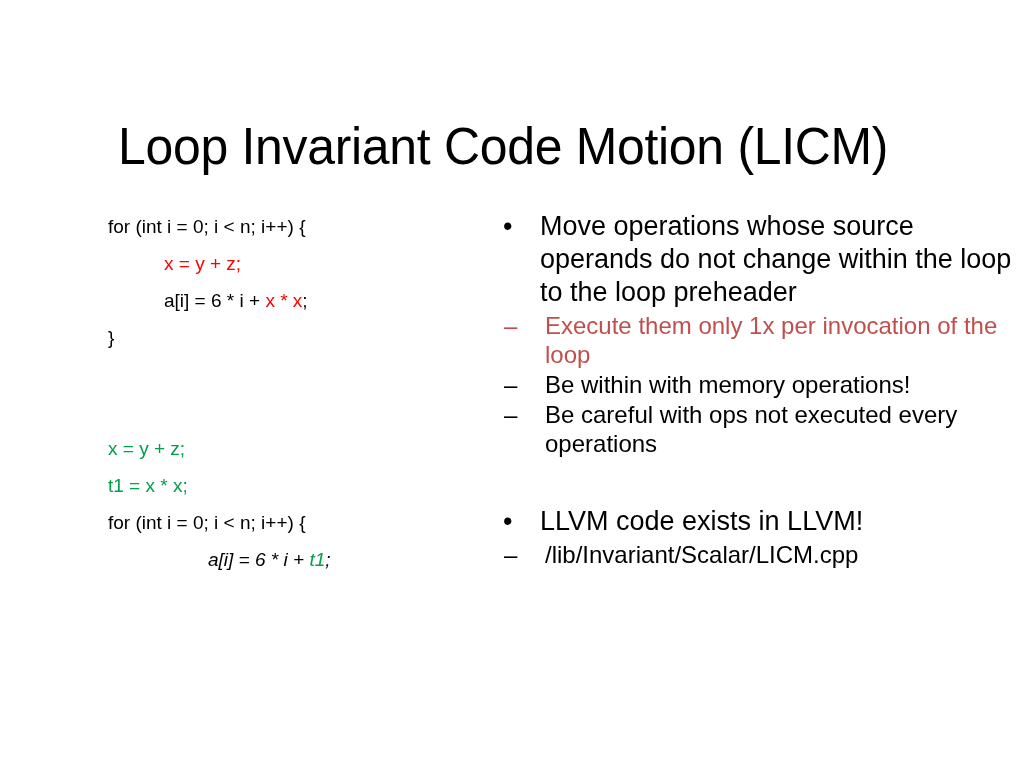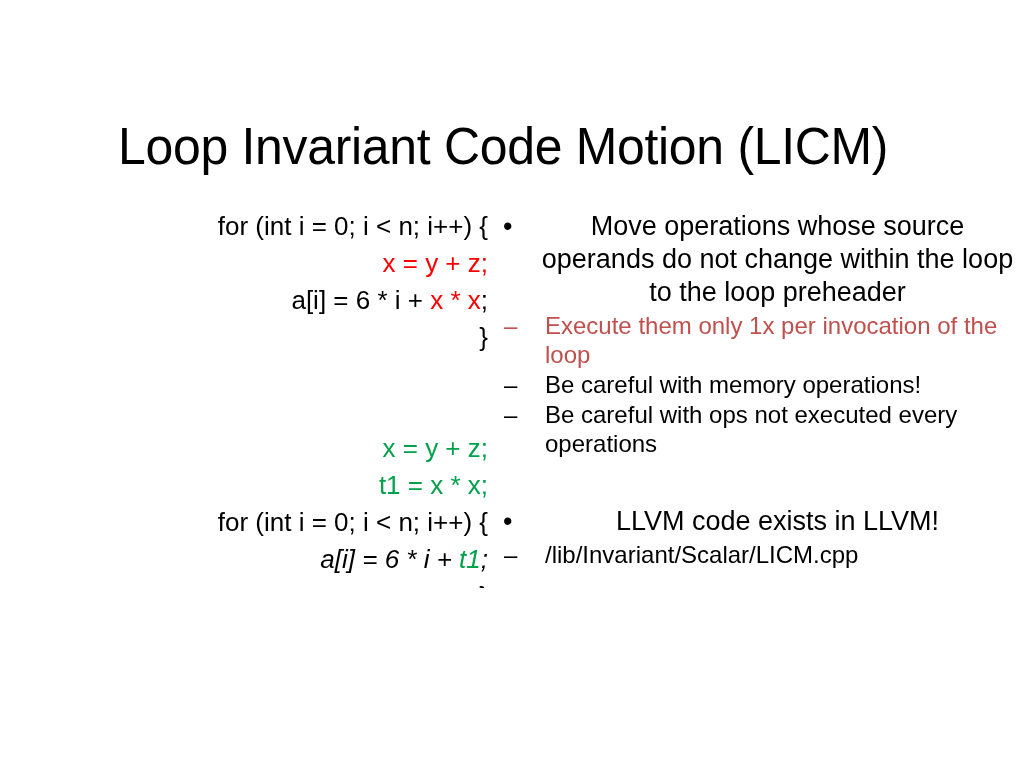--- a/index.html
+++ b/index.html
@@ -37,25 +37,24 @@
 
   
   #code-column {
     position: absolute;
     left: 108px;
     top: 208px;
     width: 380px;
   }
   .code-block {
     font-family: "Liberation Sans", sans-serif;
-    font-size: 26px;
+    font-size: 19px;
     line-height: 37px;
     color: #000000;
     white-space: pre;
-    text-align: right;
   }
   .code-line {
     white-space: pre;
   }
   .code-spacer {
     height: 74px;
   }
   .ind1 { padding-left: 56px; }
   .ind2 { padding-left: 100px; font-style: italic; }
   .tok-red   { color: #FF0000; }
@@ -82,21 +81,20 @@
     width: 45px;
     flex: 0 0 45px;
     font-size: 27px;
     line-height: 33px;
     text-align: left;
     padding-left: 8px;
     box-sizing: border-box;
   }
   .bullet-l1 .btext {
     flex: 1 1 auto;
-    text-align: center;
   }
 
   .bullet-l2 {
     position: relative;
     display: flex;
     align-items: flex-start;
     font-size: 24px;
     line-height: 29px;
     color: #000000;
     margin-bottom: 1px;
@@ -149,21 +147,21 @@
       <div class="bullet-l1">
         <span class="marker">•</span>
         <span class="btext">Move operations whose source operands do not change within the loop to the loop preheader</span>
       </div>
       <div class="bullet-l2 accent">
         <span class="marker">–</span>
         <span class="btext">Execute them only 1x per invocation of the loop</span>
       </div>
       <div class="bullet-l2">
         <span class="marker">–</span>
-        <span class="btext">Be careful with memory operations!</span>
+        <span class="btext">Be within with memory operations!</span>
       </div>
       <div class="bullet-l2">
         <span class="marker">–</span>
         <span class="btext">Be careful with ops not executed every operations</span>
       </div>
       <div class="bullet-gap"></div>
       <div class="bullet-l1">
         <span class="marker">•</span>
         <span class="btext">LLVM code exists in LLVM!</span>
       </div>

